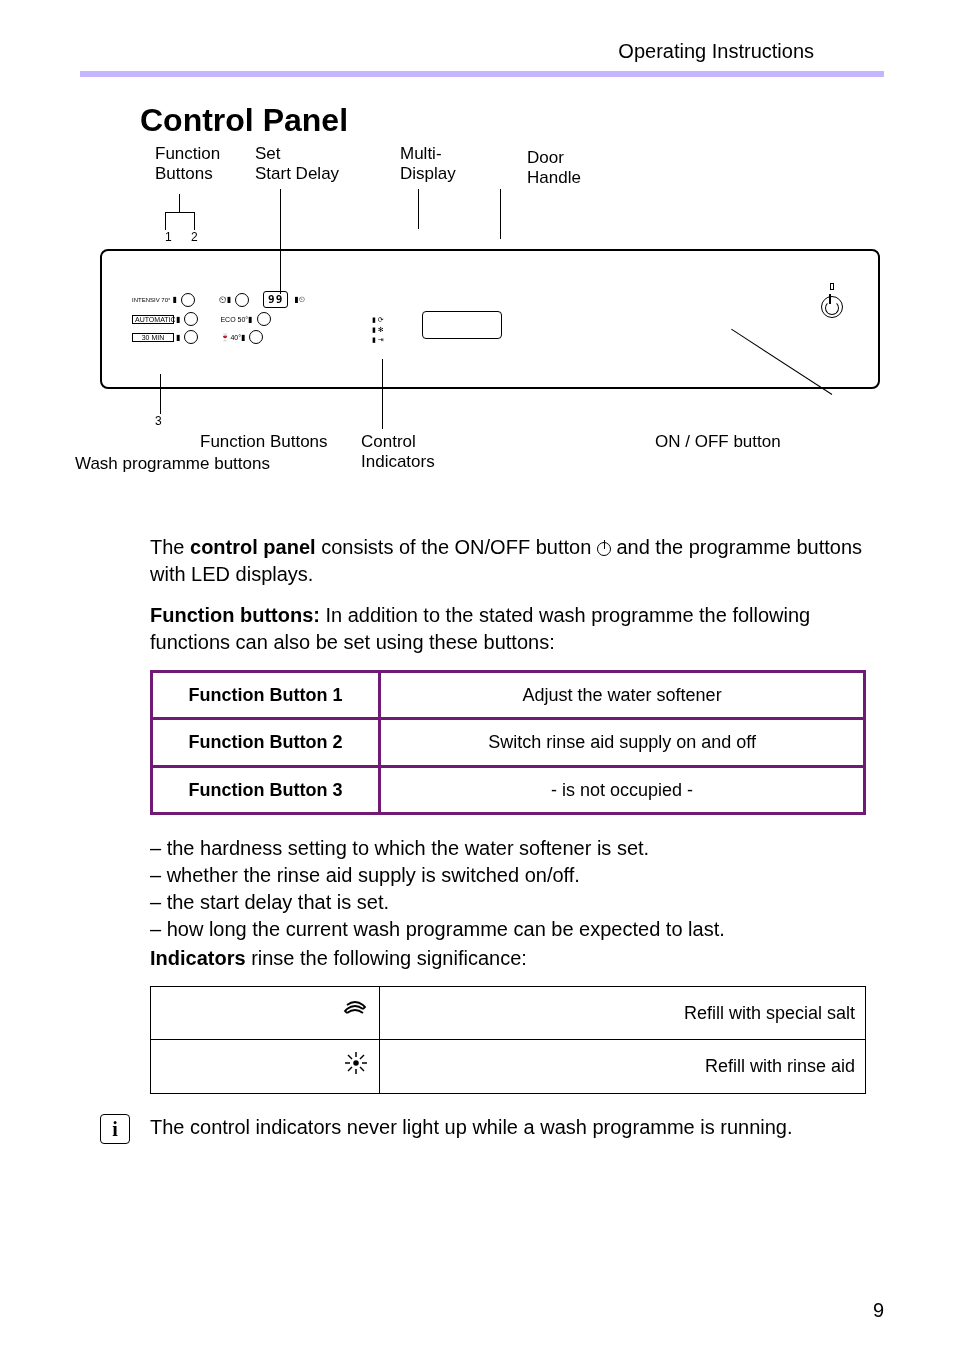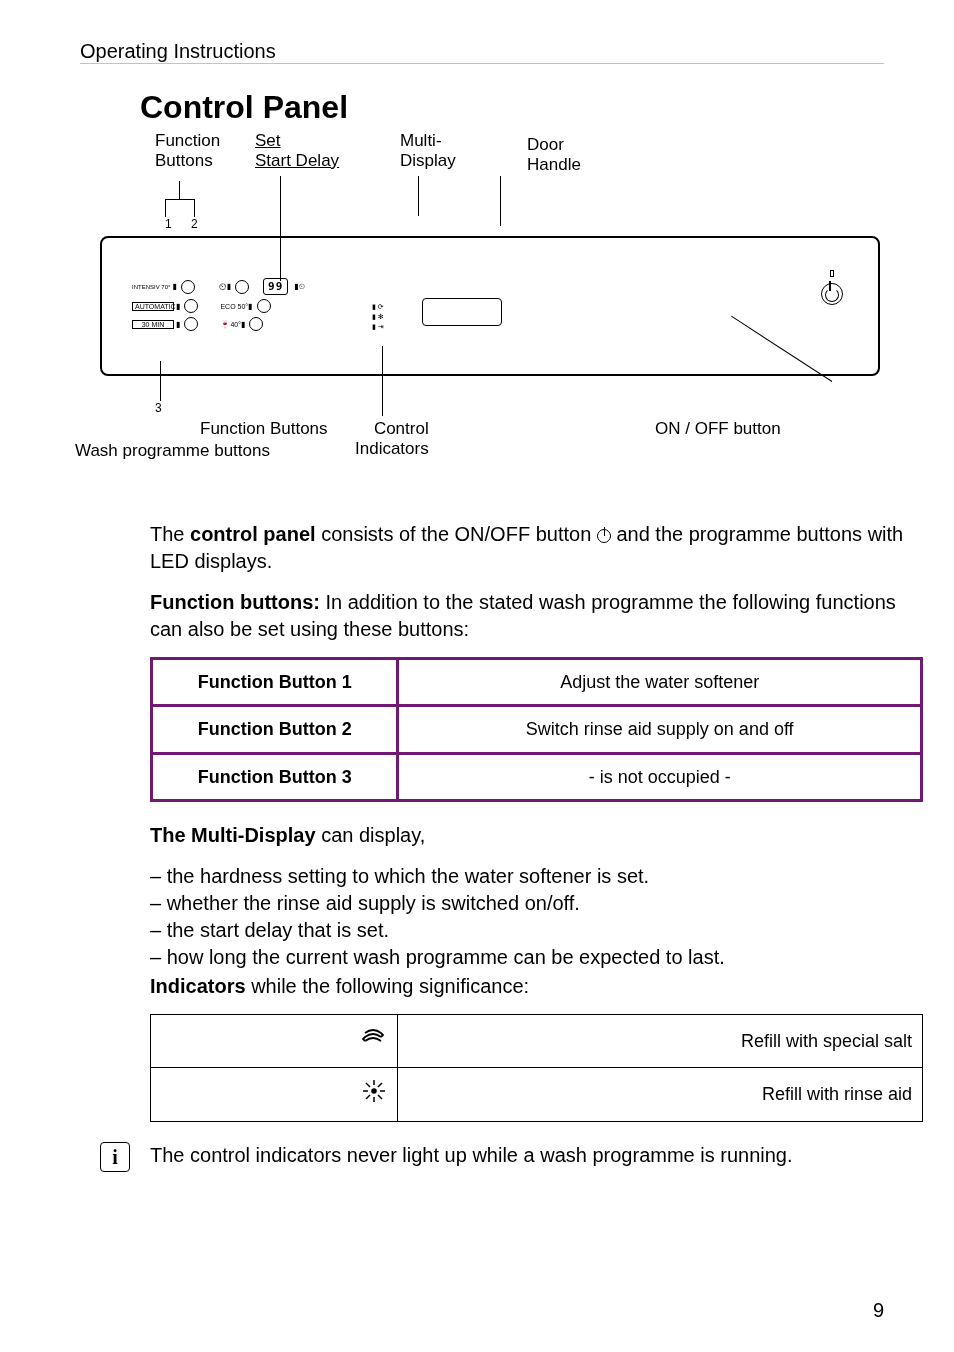--- a/index.html
+++ b/index.html
@@ -5,47 +5,48 @@
     * { box-sizing: border-box; margin: 0; padding: 0; }
     body {
       font-family: Arial, Helvetica, sans-serif;
       width: 954px;
       height: 1352px;
       background: #fff;
       position: relative;
       color: #000;
     }
     .header {
-      padding: 40px 70px 0 0;
+      text-align: right;
+      padding: 40px 70px 8px 0;
       font-size: 20px;
-      border-bottom: 1px solid #c4b5fd;
+      border-bottom: 6px solid #c4b5fd;
       margin: 0 70px 0 80px;
     }
     .content {
-      padding: 0 31px 0 100px;
+      padding: 0 88px 0 100px;
     }
     .main-heading {
       font-size: 32px;
       font-weight: bold;
       margin: 25px 0 5px 40px;
     }
     .diagram-container {
       margin: 0 0 30px 0;
       position: relative;
       height: 360px;
     }
     .diagram-labels-top {
       position: absolute;
       top: 0;
       left: 0;
       width: 100%;
       font-size: 17px;
     }
     .label-fb { position: absolute; left: 55px; top: 0; }
-    .label-sd { position: absolute; left: 155px; top: 0; text-decoration: underline; }
+    .label-sd { position: absolute; left: 155px; top: 0; }
     .label-md { position: absolute; left: 300px; top: 0; }
     .label-dh { position: absolute; left: 395px; top: 4px; margin-left: 32px; }
     .panel-box {
       position: absolute;
       left: 0;
       top: 105px;
       width: 780px;
       height: 140px;
       border: 2px solid #000;
       border-radius: 8px;
@@ -99,21 +100,21 @@
     .diagram-labels-bottom {
       position: absolute;
       top: 270px;
       left: 0;
       width: 100%;
       font-size: 17px;
     }
     .label-fb3 { position: absolute; left: 55px; top: 0; }
     .label-fbtns { position: absolute; left: 100px; top: 18px; }
     .label-wpb { position: absolute; left: -25px; top: 40px; }
-    .label-ci { position: absolute; left: 255px; top: 18px; text-align: right; }
+    .label-ci { position: absolute; left: 261px; top: 18px; }
     .label-onoff { position: absolute; left: 555px; top: 18px; }
     .body-text {
       margin-left: 50px;
       font-size: 20px;
       line-height: 1.35;
     }
     .body-text p { margin-bottom: 14px; }
     .bold { font-weight: bold; }
     .power-icon { display: inline-block; width: 14px; height: 14px; border: 1.5px solid #000; border-radius: 50%; position: relative; vertical-align: middle;}
     .power-icon::after { content: ''; position: absolute; left: 6px; top: -3px; width: 1.5px; height: 9px; background: #000; }
@@ -290,30 +291,27 @@
         <td>Function Button 2</td>
         <td>Switch rinse aid supply on and off</td>
       </tr>
       <tr>
         <td>Function Button 3</td>
         <td>- is not occupied -</td>
       </tr>
     </tbody>
       </table>
 
-    <p>
-      <span class="bold">The Multi-Display</span><span> can display,</span>
-    </p>
     <div class="list-item">– the hardness setting to which the water softener is set.</div>
     <div class="list-item">– whether the rinse aid supply is switched on/off.</div>
     <div class="list-item">– the start delay that is set.</div>
     <div class="list-item">– how long the current wash programme can be expected to last.</div>
 
     <p style="margin-top:2px">
-      <span class="bold">Indicators</span><span> while the following significance:</span>
+      <span class="bold">Indicators</span><span> rinse the following significance:</span>
     </p>
 
     <table class="ind-table">
       <tbody>
           <tr>
         <td>
           <svg width="28" height="24" viewBox="0 0 28 24">
                 <path d="M6 8 Q14 2 22 8 M6 12 Q14 6 22 12 M6 16 Q14 10 22 16 M22 8 L24 10 L22 12 M6 16 L4 14 L6 12" stroke="#000" stroke-width="1.8" fill="none"></path>
               </svg>
         </td>

